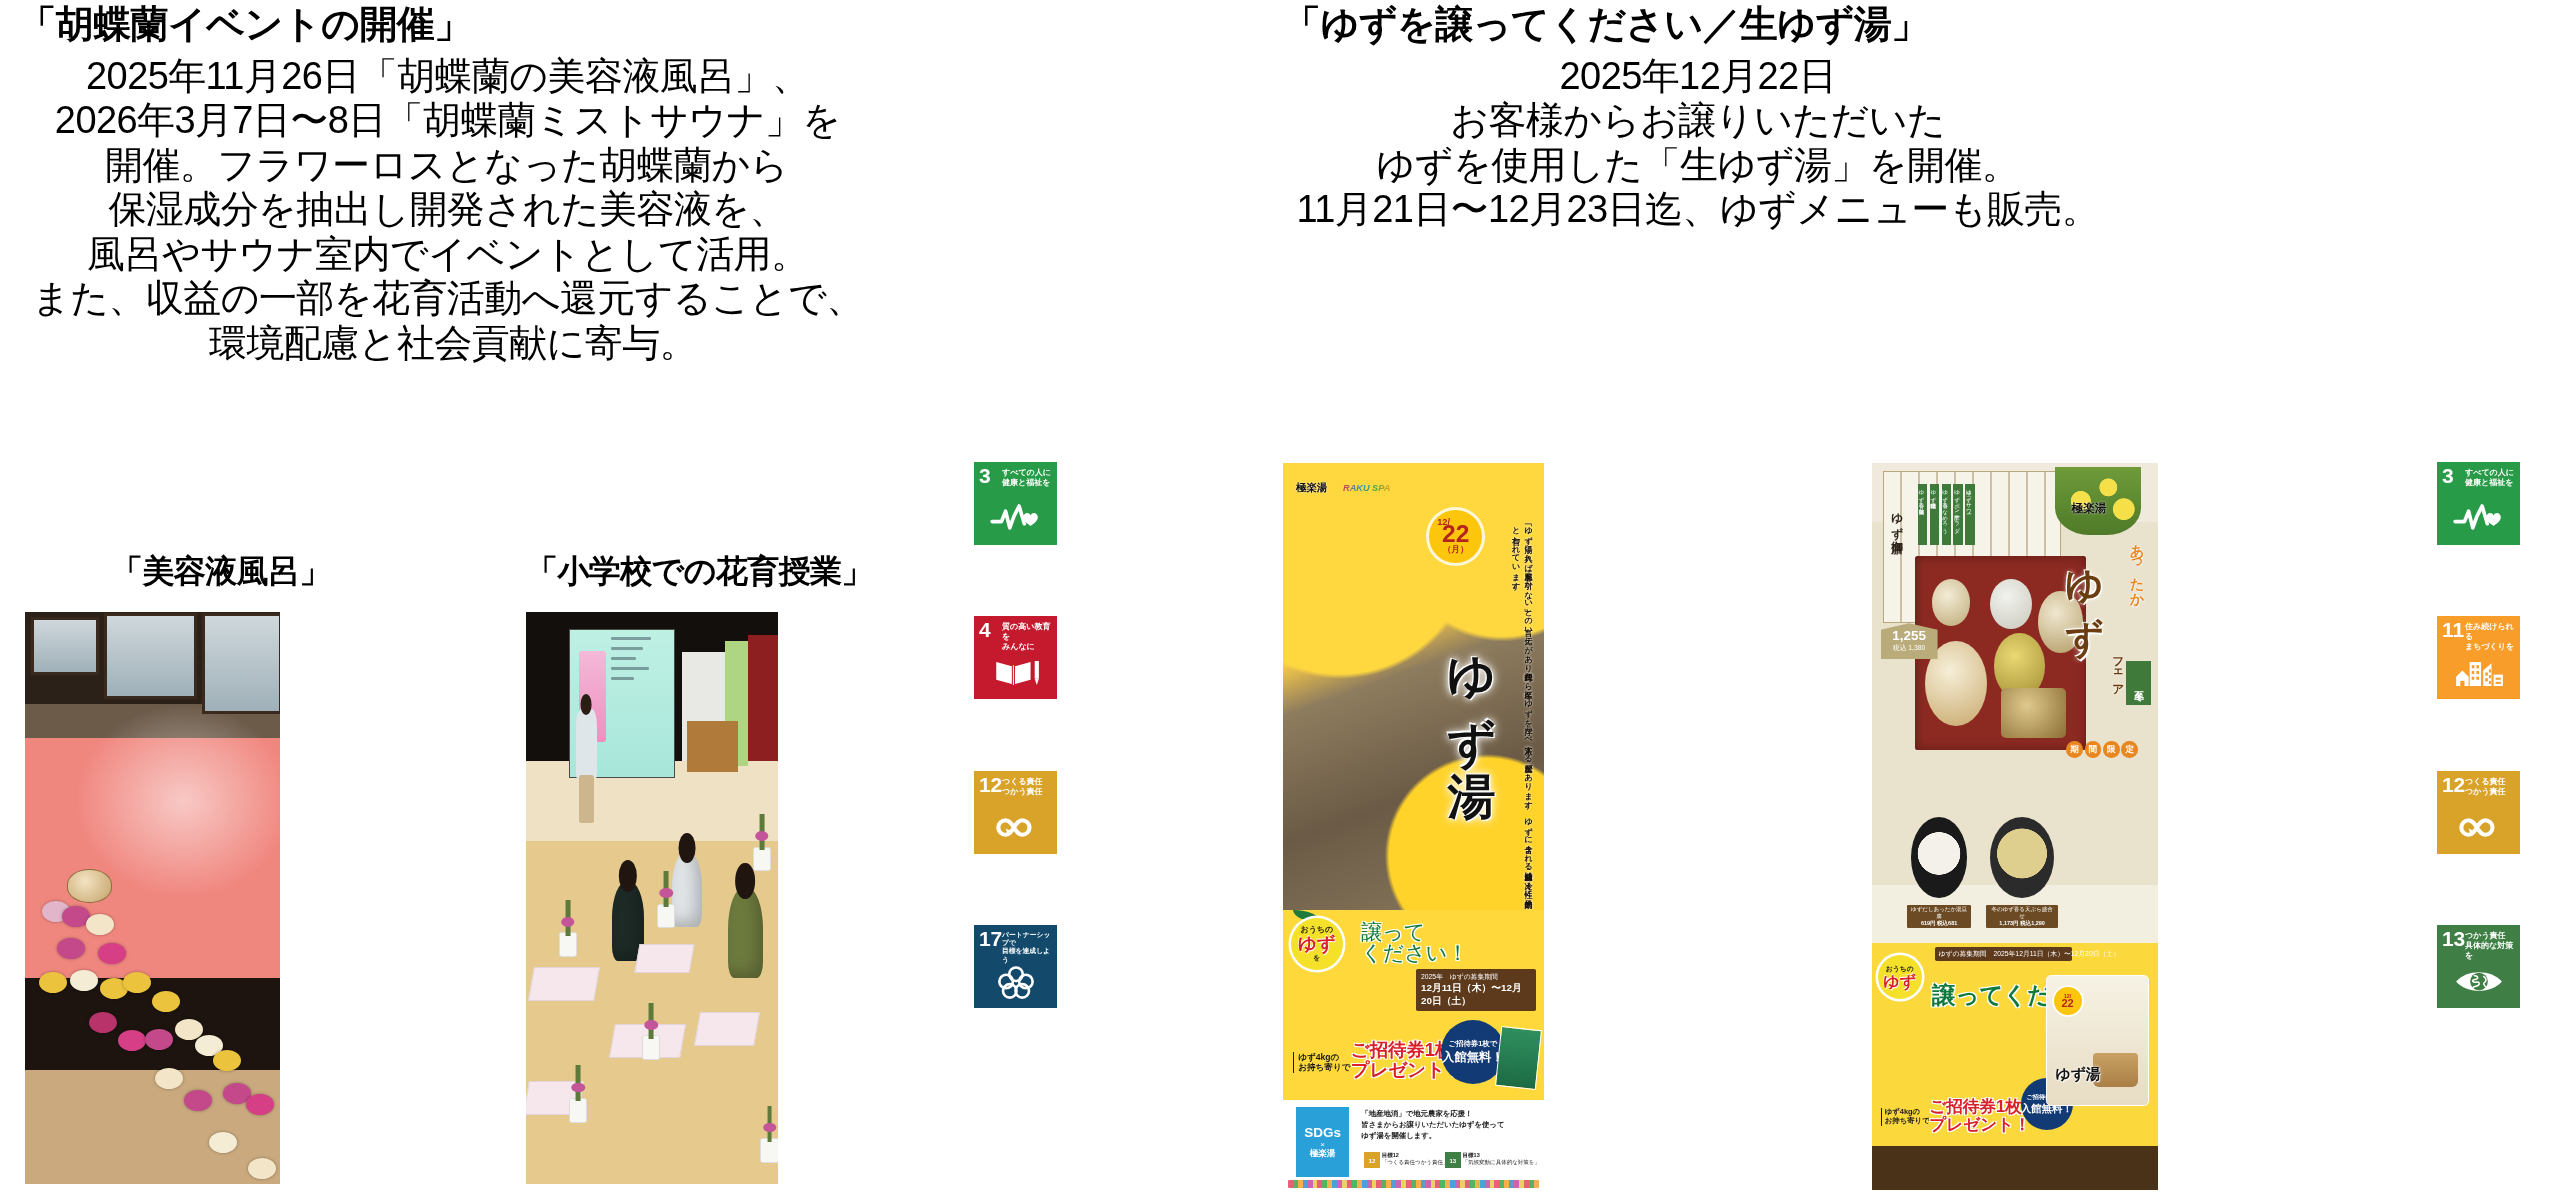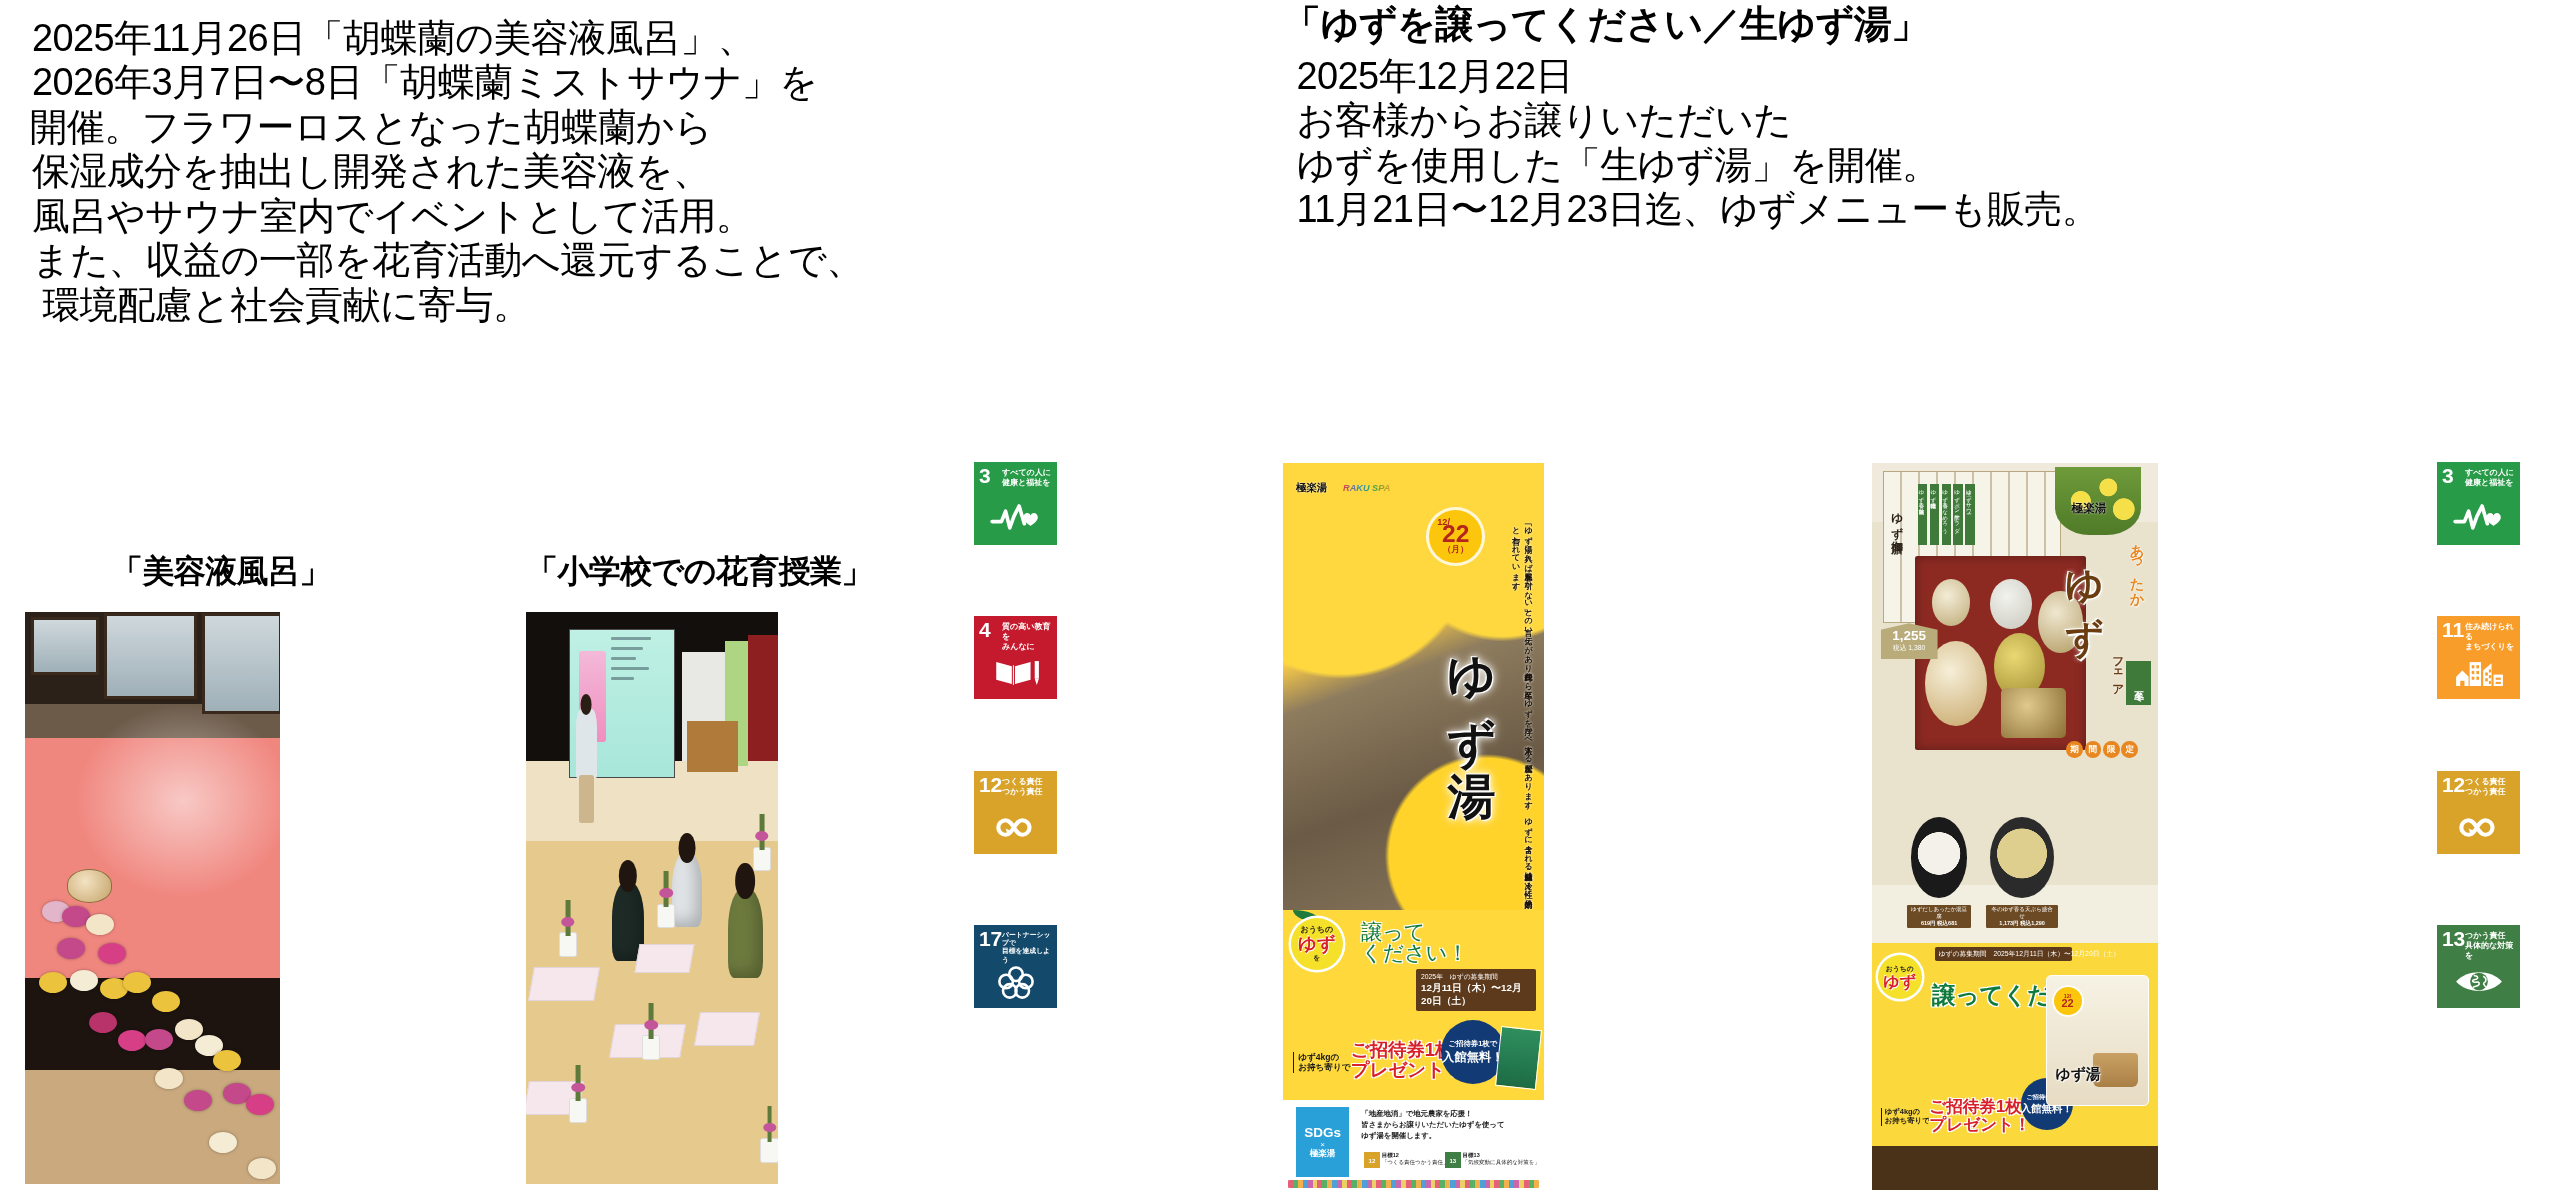--- a/index.html
+++ b/index.html
@@ -13,21 +13,21 @@
 
   
   .block { position: absolute; }
   .blk-title {
     font-size: 38px; font-weight: bold; color: #000;
     letter-spacing: -0.6px; line-height: 1.0; white-space: nowrap;
   }
   .blk-body { margin-top: 11px; }
   .blk-line {
     font-size: 38px; color: #000; line-height: 1.17;
-    white-space: nowrap; letter-spacing: -0.6px;
+    white-space: nowrap; letter-spacing: -0.6px; text-align: center;
   }
 
   
   .caption {
     position: absolute; font-size: 32px; font-weight: bold;
     color: #000; white-space: nowrap; letter-spacing: -0.6px;
   }
 
   
   .photo { position: absolute; overflow: hidden; background: #ddd; }
@@ -398,20 +398,21 @@
     height: 43px; display: flex; align-items: center; justify-content: center;
   }
   .sdg .glyph svg { width: 52px; height: 39px; }
 </style>
 </head>
 <body>
 
 <div id="page">
 
   <div class="block" style="left:18.4px; top:4.9px;">
+    <div class="blk-title">「胡蝶蘭イベントの開催」</div>
     <div class="blk-body">
       <div class="blk-line" style="margin-left:13.5px;">2025年11月26日「胡蝶蘭の美容液風呂」、</div>
       <div class="blk-line" style="margin-left:13.5px;">2026年3月7日〜8日「胡蝶蘭ミストサウナ」を</div>
       <div class="blk-line" style="margin-left:11px;">開催。フラワーロスとなった胡蝶蘭から</div>
       <div class="blk-line" style="margin-left:13.5px;">保湿成分を抽出し開発された美容液を、</div>
       <div class="blk-line" style="margin-left:13.5px;">風呂やサウナ室内でイベントとして活用。</div>
       <div class="blk-line" style="margin-left:13.5px;">また、収益の一部を花育活動へ還元することで、</div>
       <div class="blk-line" style="margin-left:24px;">環境配慮と社会貢献に寄与。</div>
     </div>
   </div>

